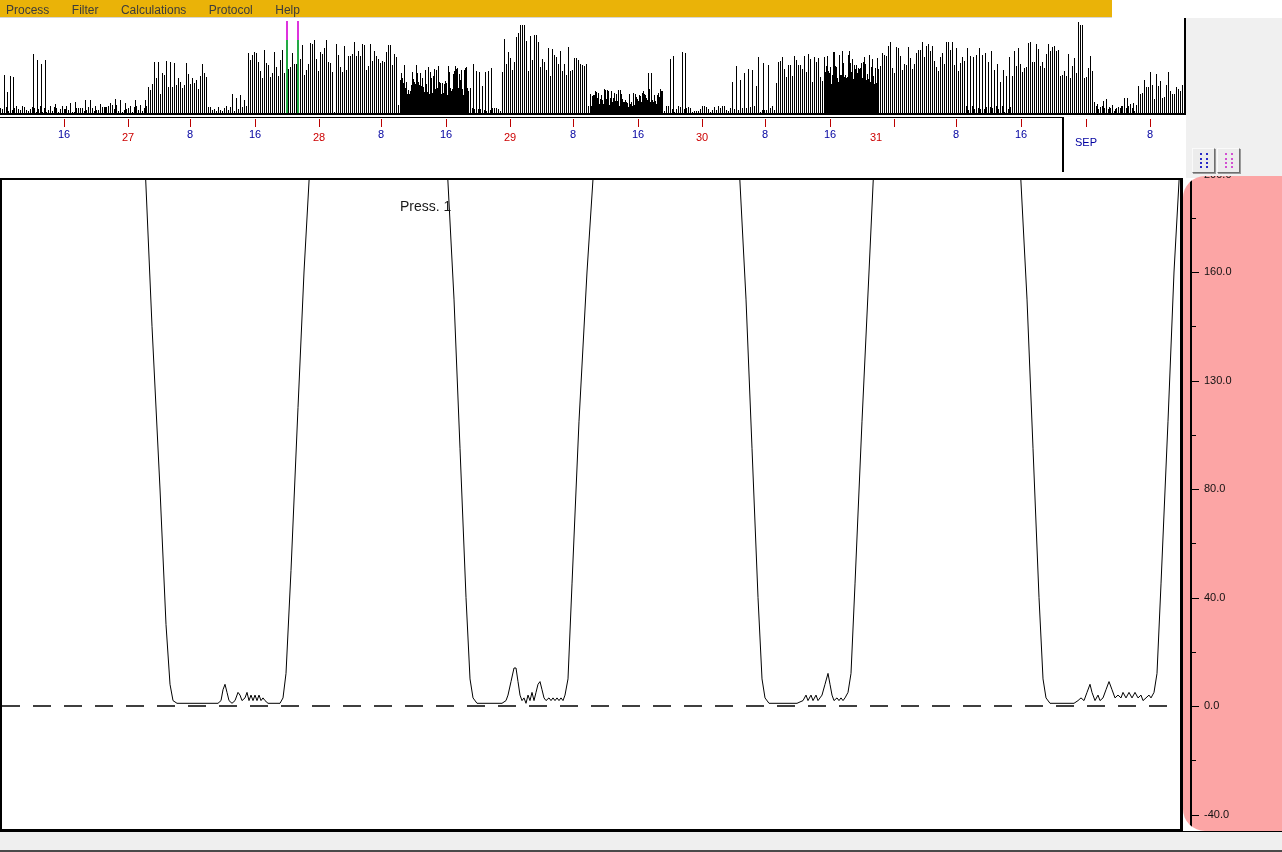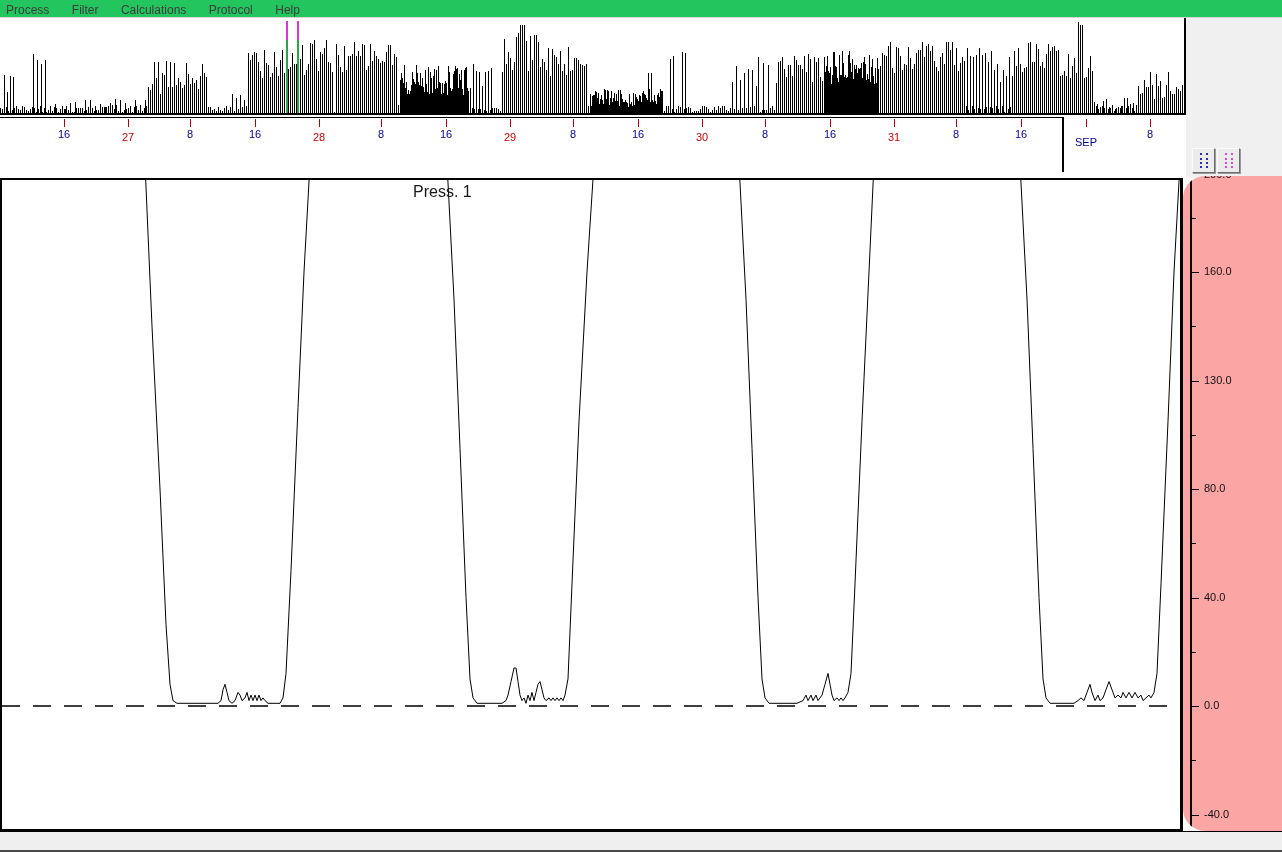--- a/index.html
+++ b/index.html
@@ -1,22 +1,22 @@
 <!DOCTYPE html>
 <html><head>
 <meta charset="utf-8">
 <style>
   * { margin:0; padding:0; box-sizing:border-box; }
   html,body { width:1282px; height:852px; background:#ffffff; overflow:hidden;
               font-family:"Liberation Sans", sans-serif; }
   #app { position:relative; width:1282px; height:852px; background:#ffffff; }
 
   
-  .menubar { position:absolute; left:0; top:0; width:1282px; height:18px;
-             background:#22c55e; border-bottom:1px solid #d6d6d6; }
+  .menubar { position:absolute; left:0; top:0; width:1112px; height:18px;
+             background:#eab308; border-bottom:1px solid #d6d6d6; }
   .menu-item { display:inline-block; padding:2px 9px 0 9px; font-size:12px; color:#3c3c3c;
                height:17px; cursor:default; }
   .menu-item:first-child { padding-left:6px; }
 
   
   .overview-pane { position:absolute; left:0; top:18px; width:1186px; height:97px;
                    background:#ffffff; border-bottom:2px solid #000; border-right:2px solid #000; }
   .overview-pane svg { display:block; }
 
   
@@ -30,21 +30,21 @@
                     background:#f0f0f0; }
   .marker-btn { position:absolute; top:130px; width:23px; height:25px; background:#ececec;
                 border:1px solid; border-color:#fafafa #6e6e6e #6e6e6e #fafafa;
                 box-shadow:1px 1px 0 #9a9a9a; cursor:default; }
   .marker-btn .dots { position:absolute; top:4px; width:0; height:15px; border-left:2px dotted; }
 
   
   .main-pane { position:absolute; left:0; top:178px; width:1183px; height:653px;
                background:#ffffff; border:2px solid #000; border-right-width:3px; }
   .main-pane svg { position:absolute; left:0; top:0; }
-  .chart-title { position:absolute; left:398px; top:3px; font-size:16px; color:#1a1a1a;margin-left:13px; }
+  .chart-title { position:absolute; left:398px; top:18px; font-size:14px; color:#1a1a1a; }
 
   
   .yaxis-panel { position:absolute; left:1183px; top:176px; width:122px; height:655px;
                  background:#fca5a5; overflow:hidden;border-radius:22px; }
   .yaxis-line { position:absolute; left:7px; top:0; width:2px; height:655px; background:#000; }
   .y-tick-major { position:absolute; left:9px; width:7px; height:1px; background:#000; }
   .y-tick-minor { position:absolute; left:9px; width:4px; height:1px; background:#000; }
   .y-label { position:absolute; left:21px; font-size:11px; color:#111; white-space:nowrap; }
 
   
@@ -95,21 +95,21 @@
       <div class="t-label" style="left: 573px; top: 10px; color: rgb(0, 0, 160);">8</div>
       <div class="t-tick" style="left: 638px; background: rgb(187, 0, 0);"></div>
       <div class="t-label" style="left: 638px; top: 10px; color: rgb(0, 0, 160);">16</div>
       <div class="t-tick" style="left: 702px; background: rgb(187, 0, 0);"></div>
       <div class="t-label" style="left: 702px; top: 13px; color: rgb(204, 0, 0);">30</div>
       <div class="t-tick" style="left: 765px; background: rgb(187, 0, 0);"></div>
       <div class="t-label" style="left: 765px; top: 10px; color: rgb(0, 0, 160);">8</div>
       <div class="t-tick" style="left: 830px; background: rgb(187, 0, 0);"></div>
       <div class="t-label" style="left: 830px; top: 10px; color: rgb(0, 0, 160);">16</div>
       <div class="t-tick" style="left: 894px; background: rgb(187, 0, 0);"></div>
-      <div class="t-label" style="left: 894px; top: 13px; color: rgb(204, 0, 0); text-align: right;">31</div>
+      <div class="t-label" style="left: 876px; top: 13px; color: rgb(204, 0, 0); text-align: right;">31</div>
       <div class="t-tick" style="left: 956px; background: rgb(187, 0, 0);"></div>
       <div class="t-label" style="left: 956px; top: 10px; color: rgb(0, 0, 160);">8</div>
       <div class="t-tick" style="left: 1021px; background: rgb(187, 0, 0);"></div>
       <div class="t-label" style="left: 1021px; top: 10px; color: rgb(0, 0, 160);">16</div>
       <div class="t-tick" style="left: 1086px; background: rgb(187, 0, 0);"></div>
       <div class="t-label" style="left: 1086px; top: 18px; color: rgb(0, 0, 160);">SEP</div>
       <div class="t-tick" style="left: 1150px; background: rgb(187, 0, 0);"></div>
       <div class="t-label" style="left: 1150px; top: 10px; color: rgb(0, 0, 160);">8</div>
     </div>
 

